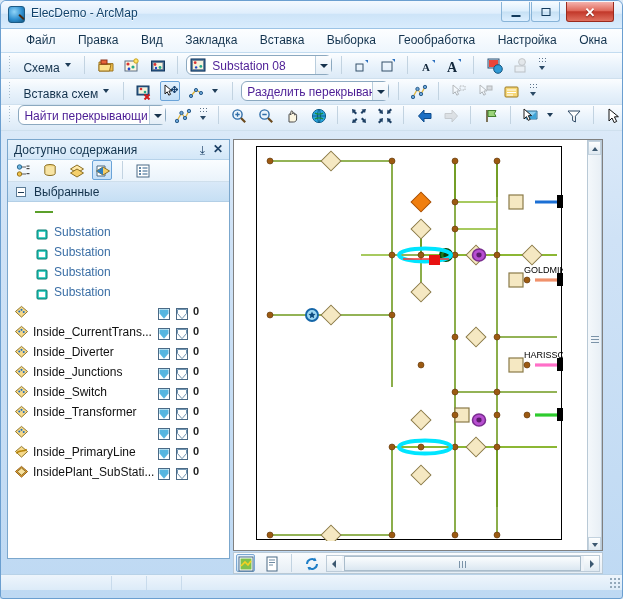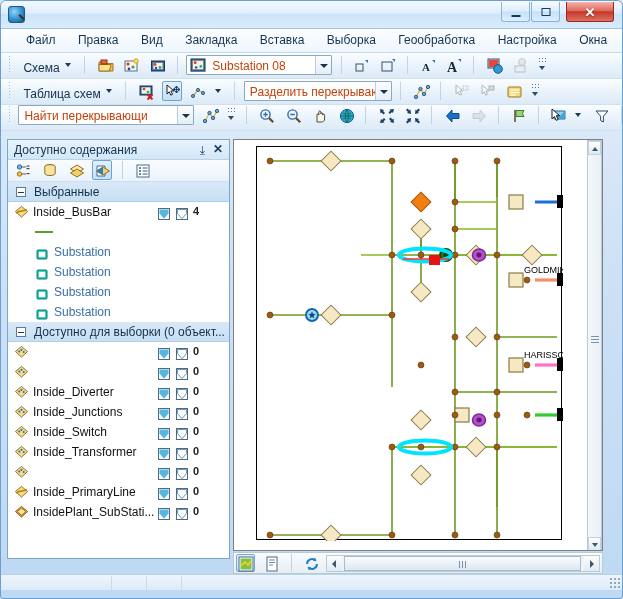--- a/index.html
+++ b/index.html
@@ -141,22 +141,22 @@
     background: linear-gradient(180deg,#e3f1fd,#c3dff7);
   }
   .tbtn.dis { opacity:0.45; }
   .combo {
     display:inline-block; vertical-align:middle;
     height:20px;
     border:1px solid #8ca9c0;
     background:#fff;
     position:relative;
     font-size:12px;
-    color:#c2410c;
-    border-radius:1px;
+    color:#4c1d95;
+    border-radius:6px;
     cursor:pointer;
   }
   .combo .ctext {
     position:absolute; left:25px; top:3px;
     white-space:nowrap; overflow:hidden;
   }
   .combo.noicon .ctext { left:5px; }
   .combo .cbtn {
     position:absolute; right:0; top:0; bottom:0; width:16px;
     background: linear-gradient(180deg,#fcfdfe,#e4eef7);
@@ -379,20 +379,21 @@
     font-size:9px; fill:#000;
   }
 </style>
 </head>
 <body>
 
 <div id="app-window">
 
   <div id="titlebar">
     <div id="app-icon"></div>
+    <div id="window-title">ElecDemo - ArcMap</div>
     <div class="winbtn" id="btn-min">
       <span class="g"></span>
     </div>
     <div class="winbtn" id="btn-max">
       <span class="g"></span>
     </div>
     <div class="winbtn" id="btn-close">
       <span class="g">✕</span>
     </div>
   </div>
@@ -494,21 +495,21 @@
       <svg class="ic" viewBox="0 0 16 16">
           <circle cx="9" cy="4" r="3.4" fill="#d6d6d6" stroke="#8a8a8a"></circle>
           <rect x="2" y="8" width="10" height="6" fill="#ededed" stroke="#8a8a8a"></rect>
         </svg>
     </span>
     <span class="spin"></span>
   </div>
 
   <div class="toolbar" id="toolbar-editor">
     <span class="grip"></span>
-    <span class="tb-text">Таблица схем</span><span class="caret"></span>
+    <span class="tb-text">Вставка схем</span><span class="caret"></span>
     <span class="sep"></span>
 
     <span class="tbtn">
       <svg class="ic" viewBox="0 0 16 16">
           <rect x="1" y="2" width="12" height="9" fill="#2a5f93" stroke="#14375c"></rect>
           <rect x="2.5" y="3.3" width="9" height="6.4" fill="#f6f2dc"></rect>
           <circle cx="5" cy="5" r="1.3" fill="#d33"></circle>
           <circle cx="9" cy="8" r="1.3" fill="#2a8"></circle>
           <path d="M8.5 10.5l5 5M13.5 10.5l-5 5" stroke="#d01c1c" stroke-width="2"></path>
         </svg>
@@ -561,21 +562,21 @@
       <svg class="ic" viewBox="0 0 16 16">
           <rect x="1" y="3" width="13" height="10" rx="1" fill="#f7d878" stroke="#9c7b23"></rect>
           <path d="M3 6h9M3 8.5h9M3 11h6" stroke="#fff" stroke-width="1.2"></path>
         </svg>
     </span>
     <span class="spin"></span>
   </div>
 
   <div class="toolbar" id="toolbar-find">
     <span class="grip"></span>
-    <span class="combo noicon" id="find-combo" style="width:176px;">
+    <span class="combo noicon" id="find-combo" style="width:148px;">
       <span class="ctext">Найти перекрывающи</span>
       <span class="cbtn"></span>
     </span>
     <span class="tbtn">
       <svg class="ic" viewBox="0 0 16 16">
           <path d="M2 13 L6.5 5 L10 10 L14 3" stroke="#e0b43a" fill="none" stroke-width="1.3"></path>
           <circle cx="2" cy="13" r="1.7" fill="#6aa5d8" stroke="#2e5f8c"></circle>
           <circle cx="6.5" cy="5" r="1.7" fill="#6aa5d8" stroke="#2e5f8c"></circle>
           <circle cx="10" cy="10" r="1.7" fill="#6aa5d8" stroke="#2e5f8c"></circle>
           <circle cx="14" cy="3" r="1.7" fill="#6aa5d8" stroke="#2e5f8c"></circle>
@@ -716,42 +717,20 @@
         </span>
       </div>
 
       <div id="toc-list">
 
         <div class="grp-row">
           <span class="grp-exp"></span>
           <span class="grp-label">Выбранные</span>
         </div>
 
-        <div class="lyr-row">
-          <span class="lyr-icon">
-            <svg viewBox="0 0 16 15" width="15" height="14">
-                <path d="M8 1.5l6.5 5.5L8 13 1.5 7z" fill="#f6d98b" stroke="#8a6f20"></path>
-                <path d="M2.5 9c2.5-4 8-1 11-4.5" stroke="#b8860b" fill="none" stroke-width="1.6"></path>
-              </svg>
-          </span>
-          <span class="lyr-label">Inside_BusBar</span>
-          <span class="chk2" style="left:150px;">
-            <svg viewBox="0 0 12 12" width="12" height="12">
-                <rect x="0.5" y="0.5" width="11" height="11" fill="#fff" stroke="#4a6a86"></rect>
-                <path d="M1.5 1.5h9v4l-4.5 5.2L1.5 5.5z" fill="#57b6e0"></path>
-              </svg>
-          </span>
-          <span class="chk2" style="left:168px;">
-            <svg viewBox="0 0 12 12" width="12" height="12">
-                <rect x="0.5" y="0.5" width="11" height="11" fill="#fff" stroke="#4a6a86"></rect>
-                <path d="M1.5 1.5h9v4l-4.5 5.2L1.5 5.5z" fill="none" stroke="#6f93b0"></path>
-              </svg>
-          </span>
-          <span class="cnt" style="left:185px;">4</span>
-        </div>
 
         <div class="lyr-row">
           <span class="greenline"></span>
         </div>
 
         <div class="lyr-row">
           <span class="subicon">
             <svg viewBox="0 0 12 11" width="12" height="11">
                 <rect x="1" y="1" width="10" height="9" rx="1" fill="#1bc6b8" stroke="#0d7a70"></rect>
                 <rect x="2.8" y="2.8" width="6.4" height="5.4" fill="#ffffff"></rect>
@@ -780,24 +759,20 @@
         <div class="lyr-row">
           <span class="subicon">
             <svg viewBox="0 0 12 11" width="12" height="11">
                 <rect x="1" y="1" width="10" height="9" rx="1" fill="#1bc6b8" stroke="#0d7a70"></rect>
                 <rect x="2.8" y="2.8" width="6.4" height="5.4" fill="#ffffff"></rect>
               </svg>
           </span>
           <span class="lyr-label sub">Substation</span>
         </div>
 
-        <div class="grp-row">
-          <span class="grp-exp"></span>
-          <span class="grp-label">Доступно для выборки (0 объект...</span>
-        </div>
 
         <div class="lyr-row">
           <span class="lyr-icon">
             <svg viewBox="0 0 16 15" width="15" height="14">
                 <path d="M8 1.5l6.5 5.5L8 13 1.5 7z" fill="#f6d98b" stroke="#8a6f20"></path>
                 <circle cx="5.6" cy="7" r="1.1" fill="#1f6fbd"></circle>
                 <circle cx="8" cy="5.2" r="1.1" fill="#1f6fbd"></circle>
                 <circle cx="10.4" cy="7.6" r="1.1" fill="#1f6fbd"></circle>
               </svg>
           </span>
@@ -818,20 +793,21 @@
 
         <div class="lyr-row">
           <span class="lyr-icon">
             <svg viewBox="0 0 16 15" width="15" height="14">
                 <path d="M8 1.5l6.5 5.5L8 13 1.5 7z" fill="#f6d98b" stroke="#8a6f20"></path>
                 <circle cx="5.6" cy="7" r="1.1" fill="#1f6fbd"></circle>
                 <circle cx="8" cy="5.2" r="1.1" fill="#1f6fbd"></circle>
                 <circle cx="10.4" cy="7.6" r="1.1" fill="#1f6fbd"></circle>
               </svg>
           </span>
+          <span class="lyr-label">Inside_CurrentTrans...</span>
           <span class="chk2" style="left:150px;">
             <svg viewBox="0 0 12 12" width="12" height="12">
                 <rect x="0.5" y="0.5" width="11" height="11" fill="#fff" stroke="#4a6a86"></rect>
                 <path d="M1.5 1.5h9v4l-4.5 5.2L1.5 5.5z" fill="#57b6e0"></path>
               </svg>
           </span>
           <span class="chk2" style="left:168px;">
             <svg viewBox="0 0 12 12" width="12" height="12">
                 <rect x="0.5" y="0.5" width="11" height="11" fill="#fff" stroke="#4a6a86"></rect>
                 <path d="M1.5 1.5h9v4l-4.5 5.2L1.5 5.5z" fill="none" stroke="#6f93b0"></path>

